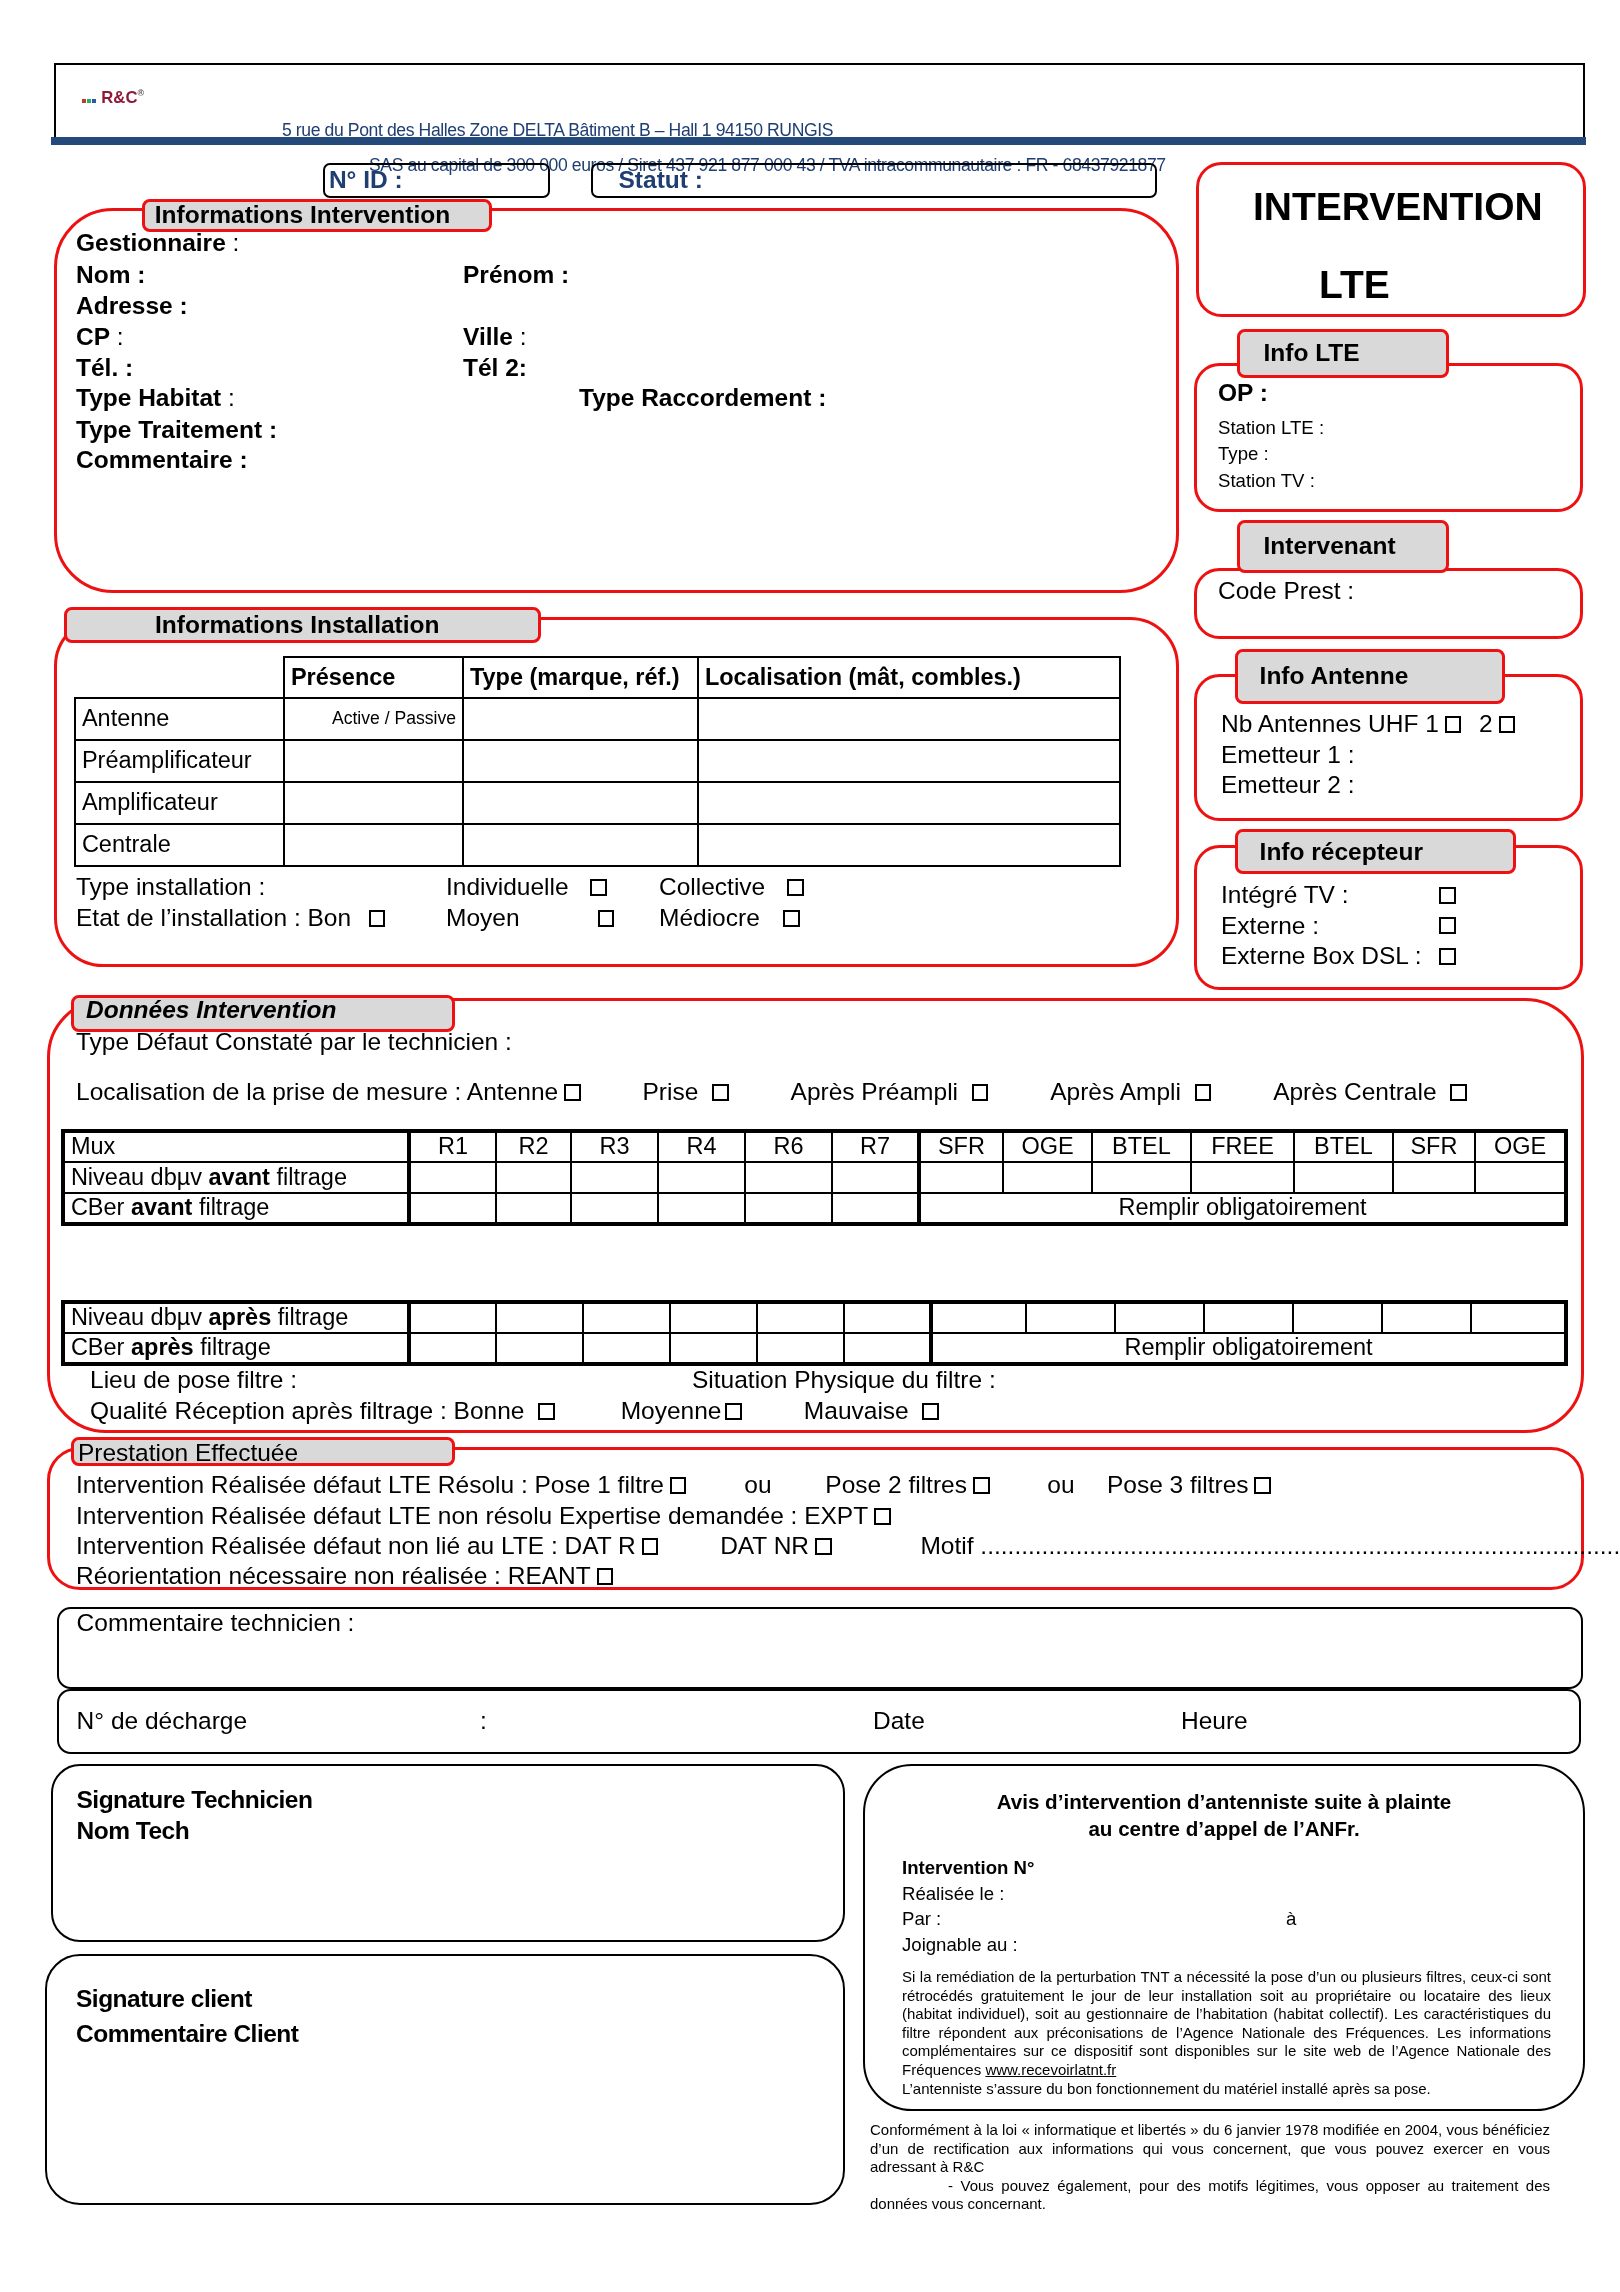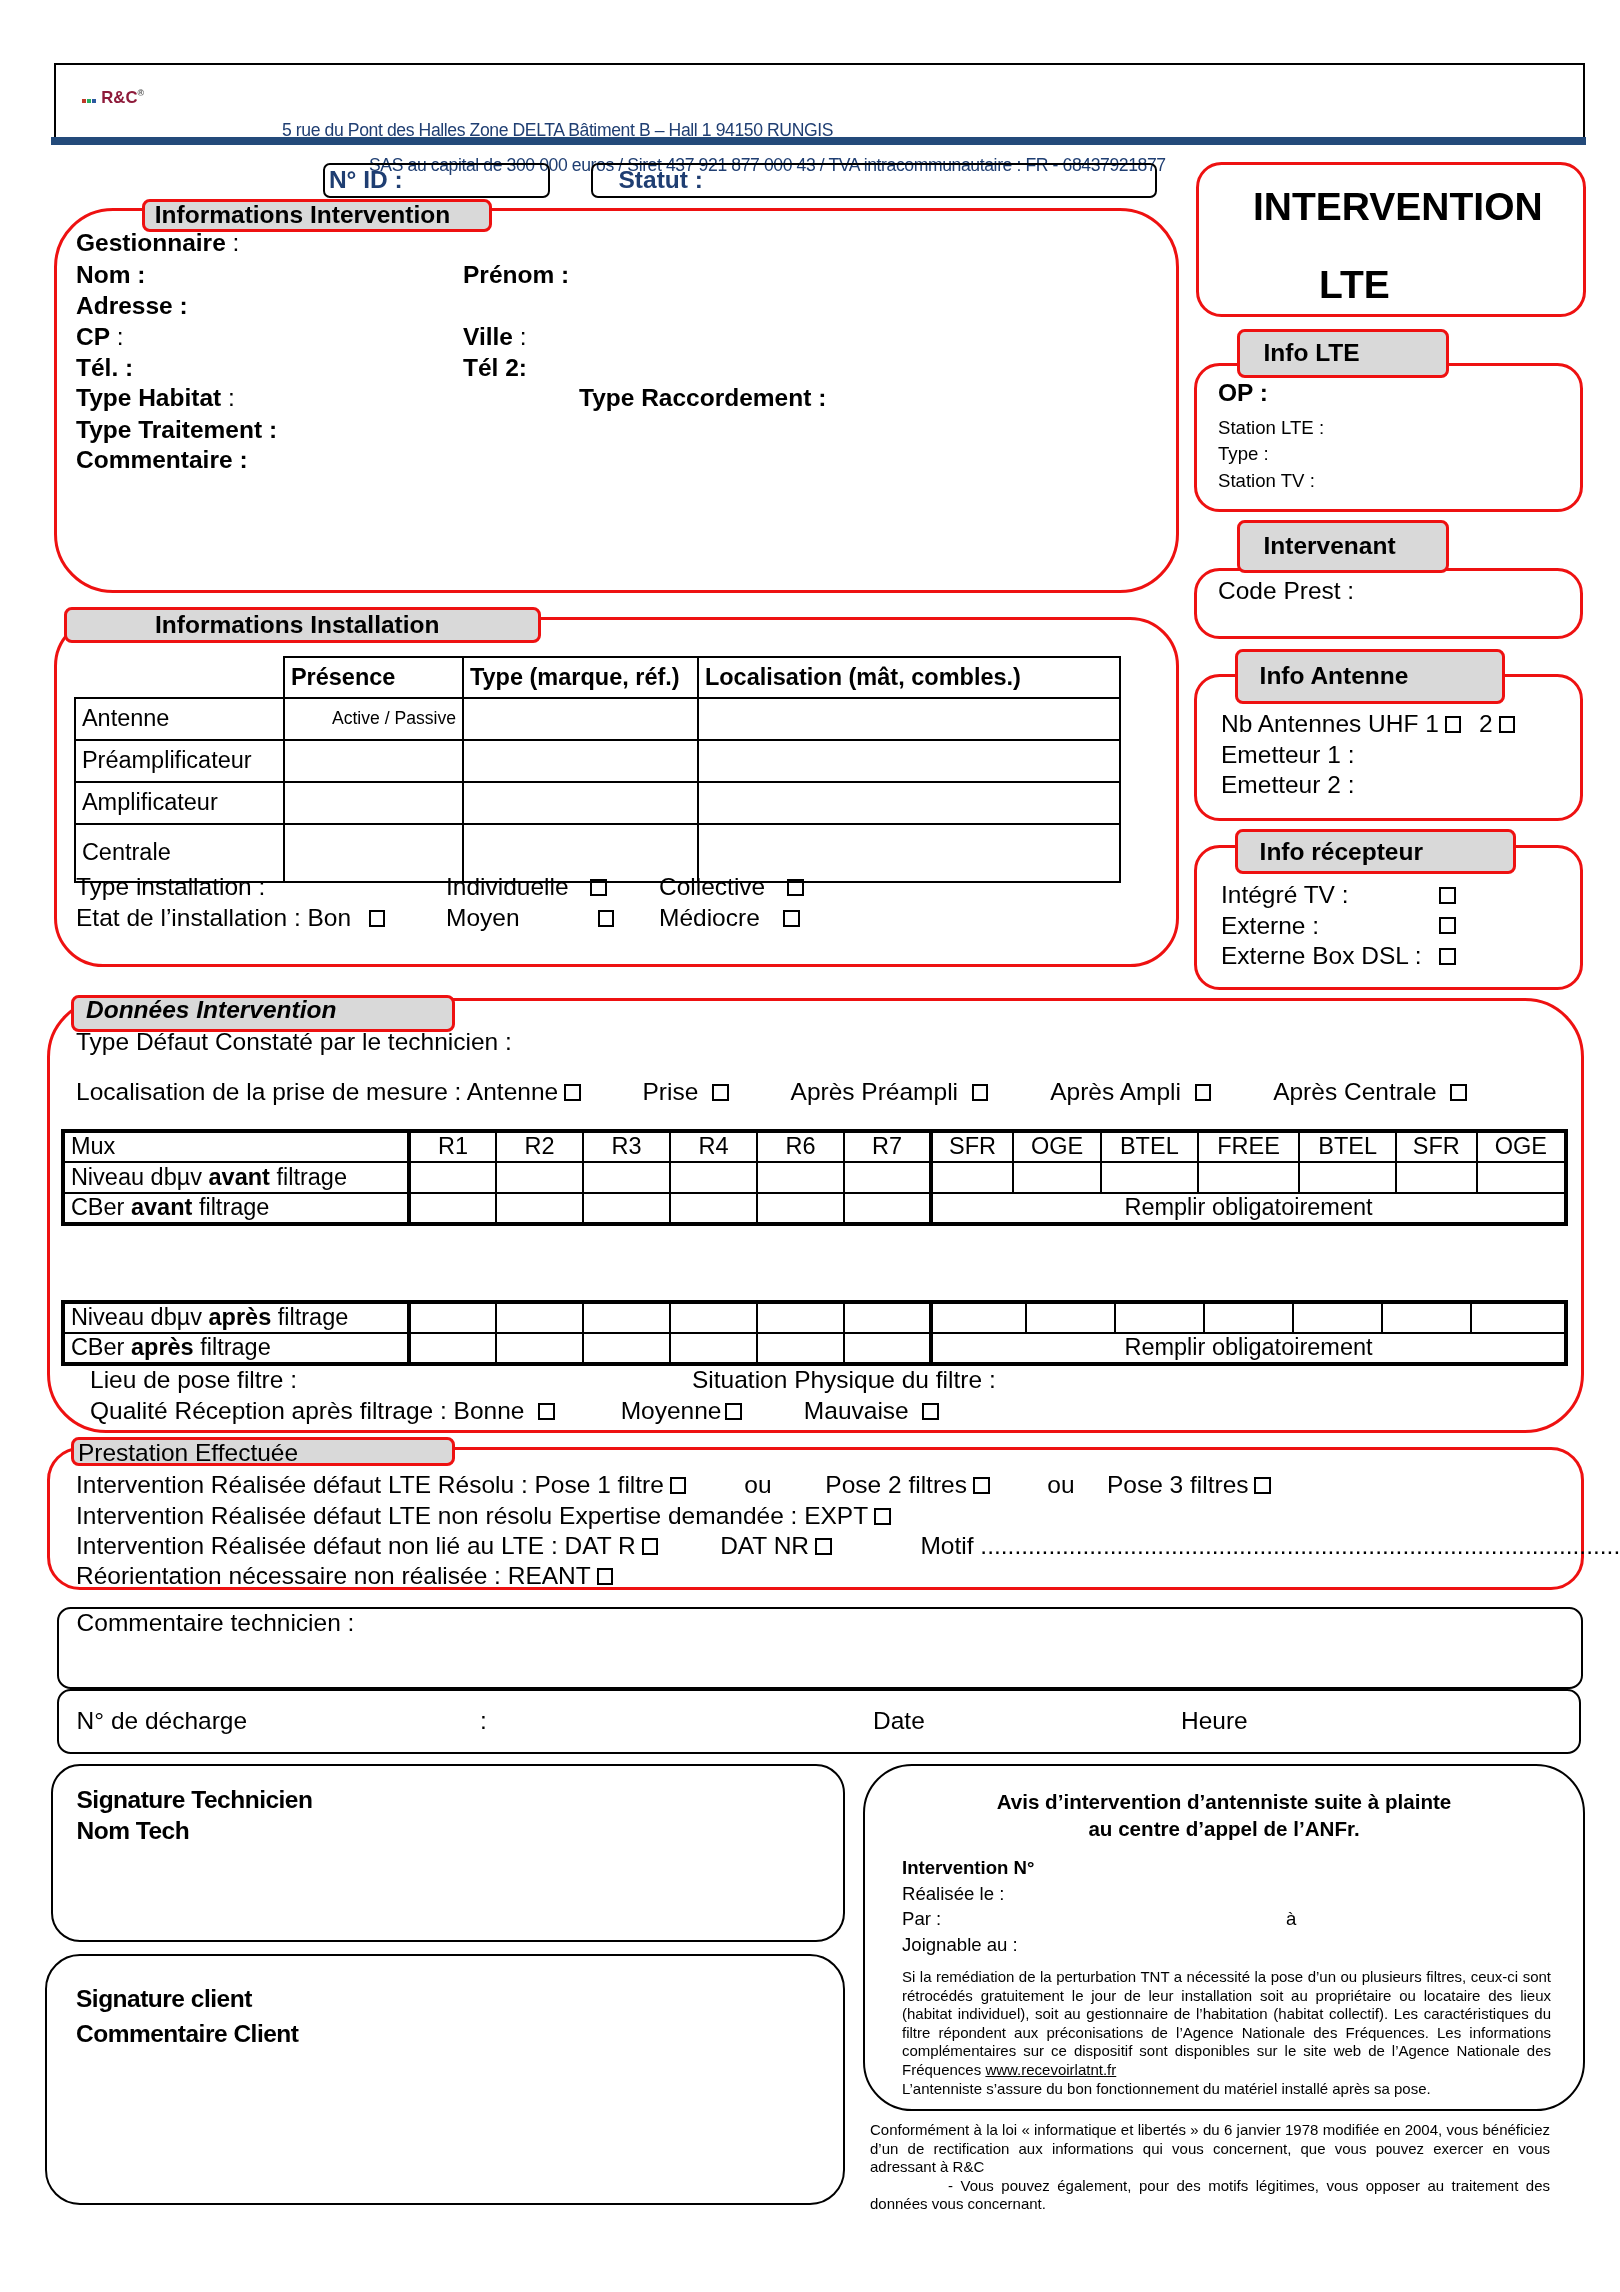--- a/index.html
+++ b/index.html
@@ -110,21 +110,21 @@
     <td style="border-top:2.9px solid #000;"></td>
     <td style="border-top:2.9px solid #000;"></td>
     <td style="border-top:2.9px solid #000;border-right:2.9px solid #000;"></td>
   </tr>
   <tr style="height:42px">
     <td style="border-left:2.9px solid #000;">Amplificateur</td>
     <td></td>
     <td></td>
     <td style="border-right:2.9px solid #000;"></td>
   </tr>
-  <tr style="height:58px">
+  <tr style="height:42px">
     <td style="border-left:2.9px solid #000;border-bottom:2.9px solid #000;">Centrale</td>
     <td style="border-bottom:2.9px solid #000;"></td>
     <td style="border-bottom:2.9px solid #000;"></td>
     <td style="border-bottom:2.9px solid #000;border-right:2.9px solid #000;"></td>
   </tr>
 </tbody>
   </table>
 <div class="lbl" style="left:76px;top:872px;">Type installation :</div>
 <div class="lbl" style="left:446px;top:872px;"><span>Individuelle</span><span class="cb" style="margin-left:21.6px"></span></div>
 <div class="lbl" style="left:659px;top:872px;"><span>Collective</span><span class="cb" style="margin-left:21.6px"></span></div>
@@ -141,21 +141,21 @@
   <span style="margin-left:55px">Après Préampli</span><span class="cb" style="margin-left:13.7px"></span>
   <span style="margin-left:55px">Après Ampli</span><span class="cb" style="margin-left:13.7px"></span>
   <span style="margin-left:55px">Après Centrale</span><span class="cb" style="margin-left:13.7px"></span>
 </div>
 
 <table class="grid" style="left:61px;top:1129px;width:1507px;border:4.9px solid #000;">
   <tbody>
       <tr style="height:31px">
     <td style="width:346px;border-right:4.9px solid #000;">Mux</td>
     <td style="width:87px;text-align:center;">R1</td>
-    <td style="width:87px;text-align:center;">R2</td>
+    <td style="width:75px;text-align:center;">R2</td>
     <td style="width:87px;text-align:center;">R3</td>
     <td style="width:87px;text-align:center;">R4</td>
     <td style="width:87px;text-align:center;">R6</td>
     <td style="width:87px;text-align:center;border-right:4.9px solid #000;">R7</td>
     <td style="text-align:center;">SFR</td>
     <td style="text-align:center;">OGE</td>
     <td style="text-align:center;">BTEL</td>
     <td style="text-align:center;">FREE</td>
     <td style="text-align:center;">BTEL</td>
     <td style="text-align:center;">SFR</td>

